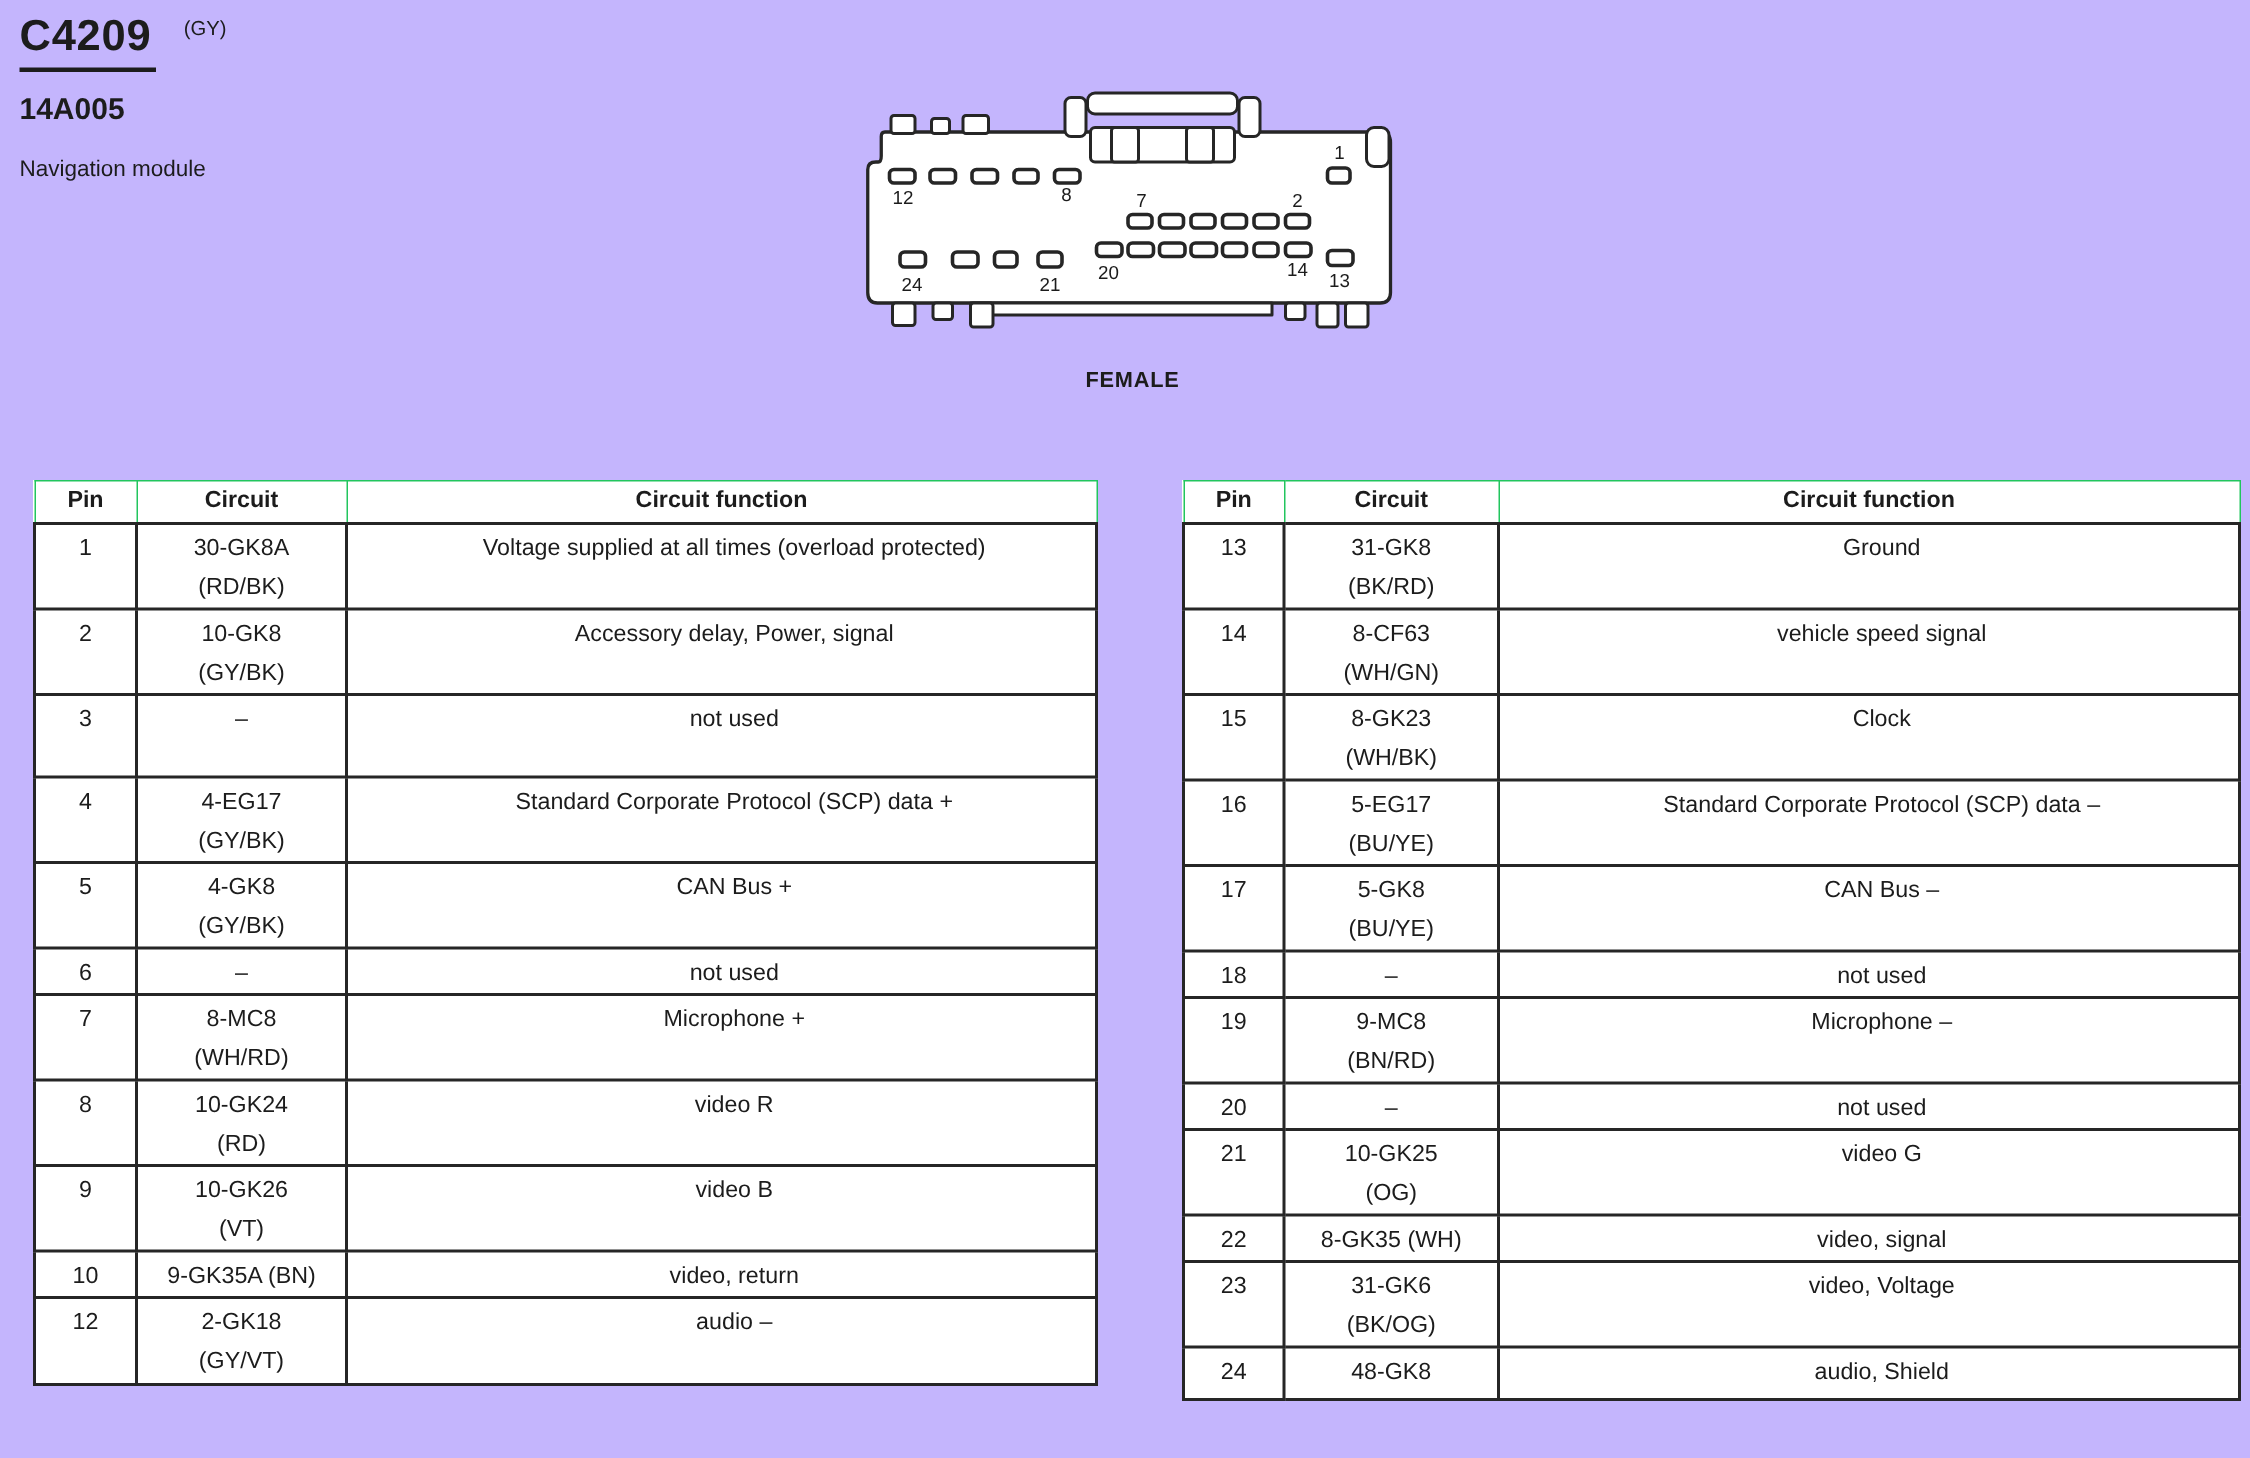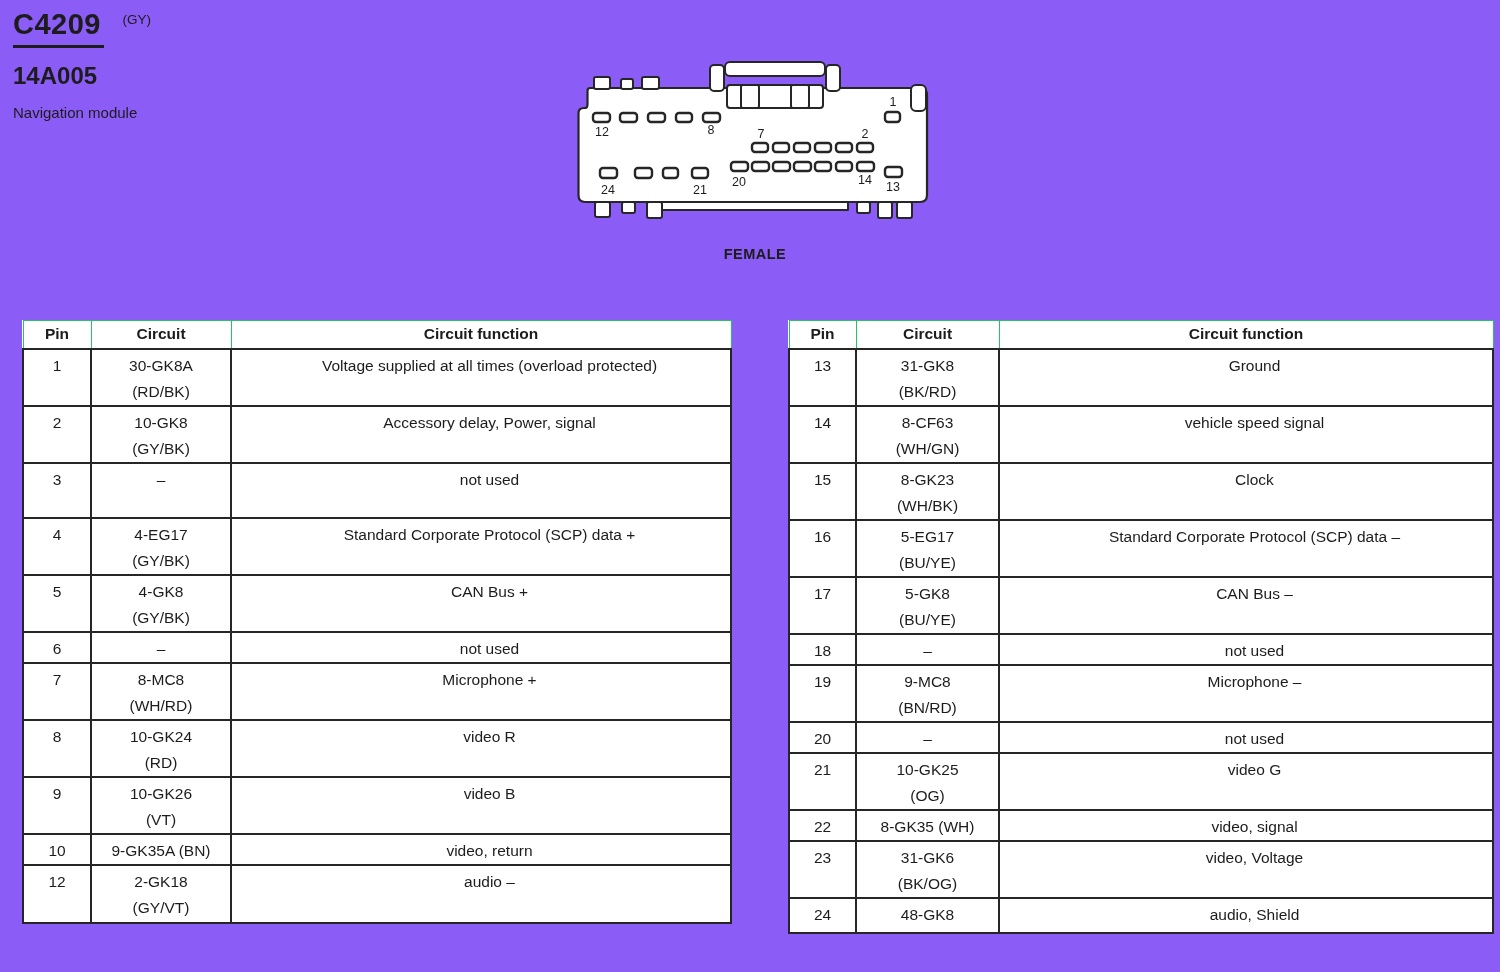--- a/index.html
+++ b/index.html
@@ -2,30 +2,30 @@
 <html><head>
 <meta charset="utf-8">
 <style>
   * { margin: 0; padding: 0; box-sizing: border-box; }
   html, body { background: #ffffff; }
   body {
     width: 1500px; height: 972px; position: relative;
     font-family: "Liberation Sans", sans-serif;
     color: #1c1c1c;
   }
-  .page { position: absolute; inset: 0; background: #8b5cf6; overflow: hidden; }
+  .page { position: absolute; inset: 0; background: #c4b5fd; overflow: hidden; }
 
   
   .conn-id-wrap { position: absolute; left: 13px; top: 8px; white-space: nowrap; }
   .conn-id {
     display: inline-block; font-size: 29px; font-weight: bold; letter-spacing: 0.5px;
     border-bottom: 3px solid #1c1c1c; padding: 0 3px 4px 0;
   }
   .conn-color { font-size: 13.5px; margin-left: 14px; vertical-align: 10px; }
-  .part-no { position: absolute; left: 13px; top: 62px; font-size: 24px; font-weight: bold; }
+  .part-no { position: absolute; left: 13px; top: 62px; font-size: 20px; font-weight: bold; }
   .module-name { position: absolute; left: 13px; top: 104px; font-size: 15px; }
 
   
   .connector-svg { position: absolute; left: 575px; top: 55px; width: 360px; height: 165px; }
   .connector-svg .outline { fill: #ffffff; stroke: #262626; stroke-width: 2.2; stroke-linejoin: round; }
   .connector-svg .part { fill: #ffffff; stroke: #262626; stroke-width: 2; stroke-linejoin: round; }
   .connector-svg .pin { fill: #ffffff; stroke: #262626; stroke-width: 2.4; }
   .connector-svg text {
     font-family: "Liberation Sans", sans-serif; font-size: 12.5px; fill: #1c1c1c;
     text-anchor: middle;

